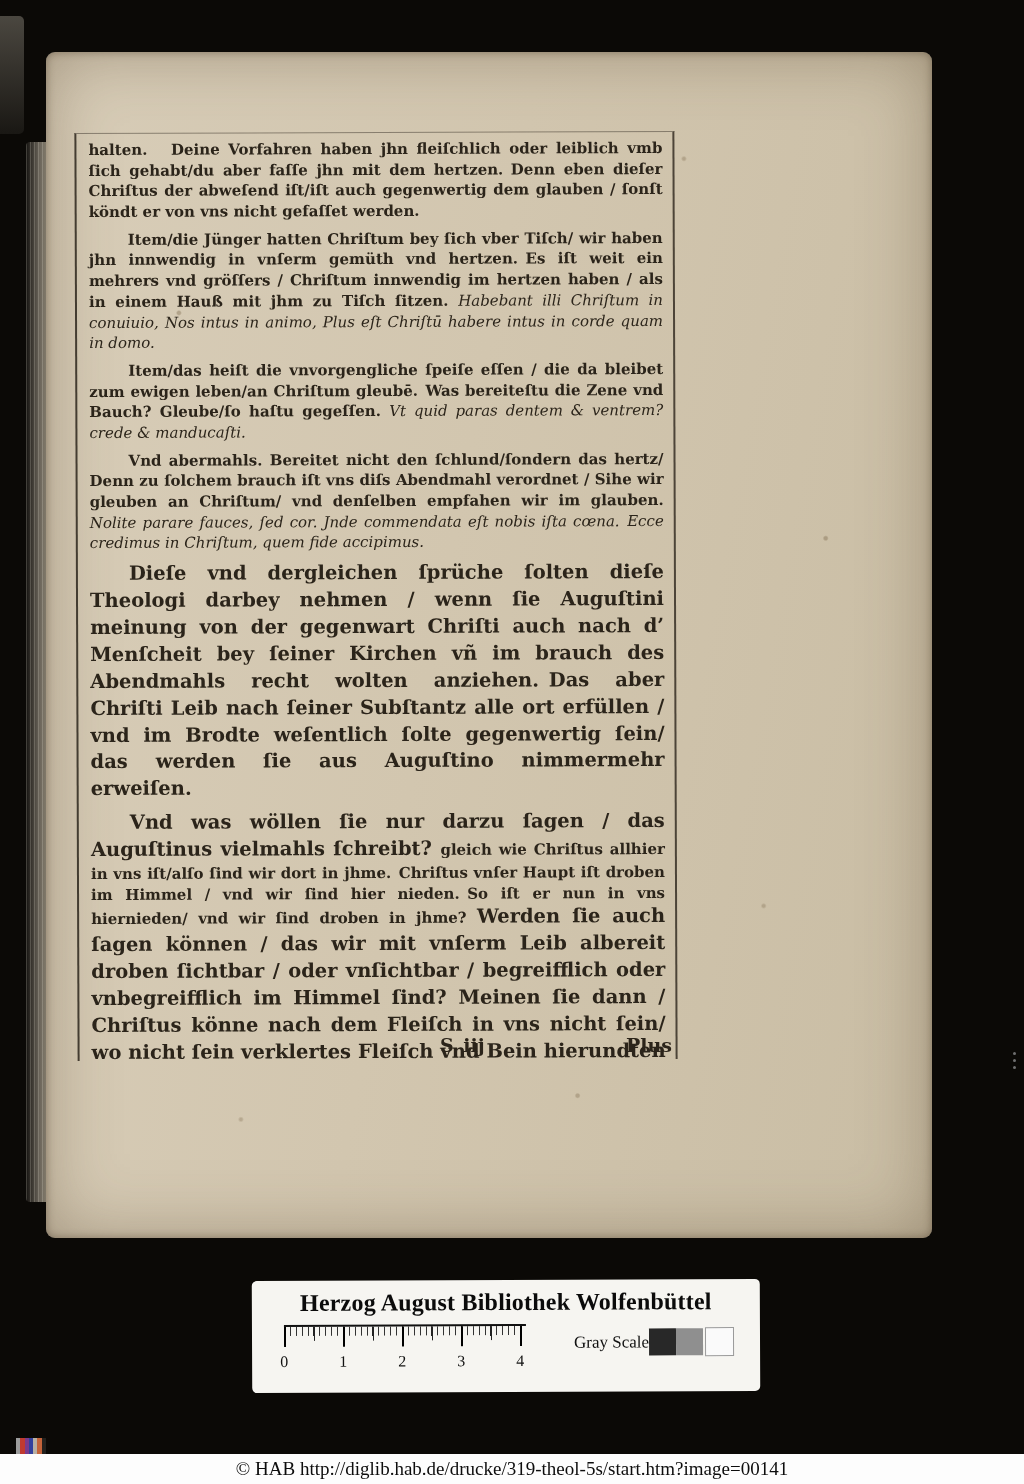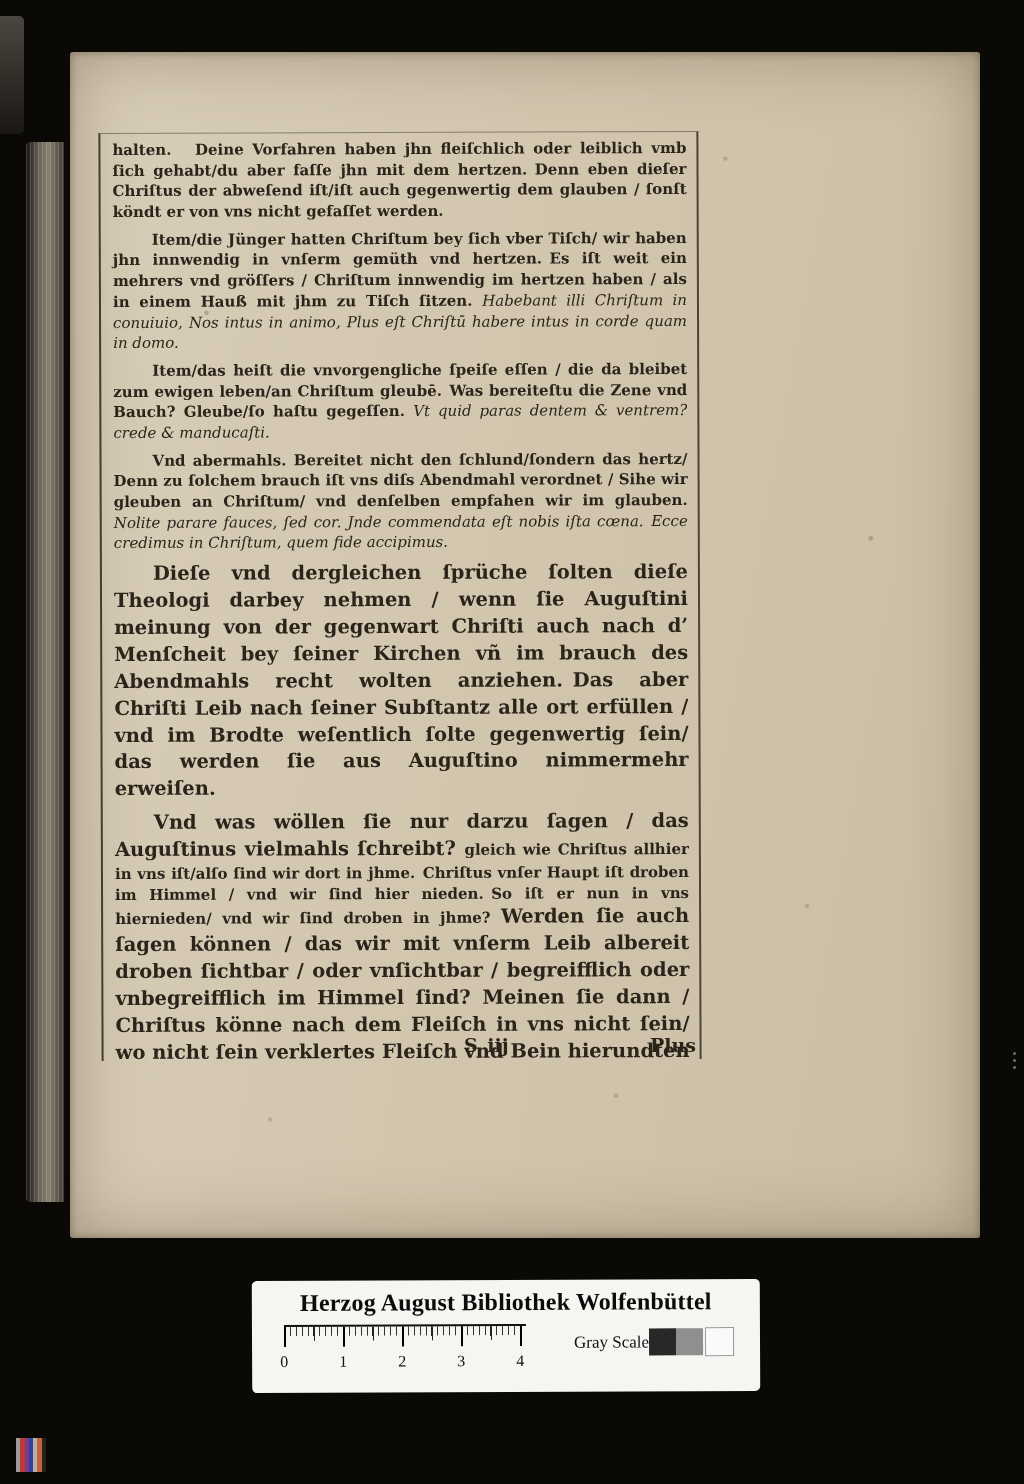--- a/index.html
+++ b/index.html
@@ -12,32 +12,32 @@
     background:linear-gradient(180deg,#56524a,#1c1a16);border-radius:0 5px 5px 0;opacity:.85;}
   .fore-edge{position:absolute;left:26px;top:142px;width:38px;height:1060px;
     border-radius:4px 0 0 4px;
     background:
       repeating-linear-gradient(90deg, rgba(240,235,220,.20) 0 1px, transparent 1px 4px),
       linear-gradient(90deg,#151310,#6a645a 35%,#89816f 60%,#3b3831 100%);}
   .edge-marks{position:absolute;right:8px;top:1052px;display:flex;flex-direction:column;gap:4px;}
   .edge-marks i{width:3px;height:3px;border-radius:50%;background:#6f6f6f;display:block;}
 
   
-  .paper{position:absolute;left:70px;top:52px;width:886px;height:1186px;border-radius:3px;
+  .paper{position:absolute;left:46px;top:52px;width:886px;height:1186px;border-radius:9px;
     background-color:#d3c8b2;
     background-image:
       radial-gradient(circle at 15% 22%, rgba(110,90,60,.35) 0 1.5px, transparent 3px),
       radial-gradient(circle at 72% 9%,  rgba(110,90,60,.30) 0 1.2px, transparent 3px),
       radial-gradient(circle at 88% 41%, rgba(110,90,60,.35) 0 1.5px, transparent 3px),
       radial-gradient(circle at 33% 67%, rgba(110,90,60,.30) 0 1.2px, transparent 3px),
       radial-gradient(circle at 60% 88%, rgba(110,90,60,.30) 0 1.5px, transparent 3px),
       radial-gradient(circle at 81% 72%, rgba(110,90,60,.28) 0 1.2px, transparent 3px),
       radial-gradient(circle at 22% 90%, rgba(110,90,60,.28) 0 1.2px, transparent 3px),
       linear-gradient(100deg,#d8cdb8 0%,#d2c6af 45%,#c9bda4 100%);
-    box-shadow: inset 0 0 70px rgba(82,64,40,.38), inset 0 0 8px rgba(60,45,28,.45); padding-left: 24px;}
+    box-shadow: inset 0 0 70px rgba(82,64,40,.38), inset 0 0 8px rgba(60,45,28,.45);}
 
   
   .text-frame{position:absolute;left:30px;top:80px;width:600px;height:928px;
     padding:6px 10px 0 12px;box-sizing:border-box;overflow:hidden;
     border-left:2px solid rgba(45,38,28,.85);
     border-right:2px solid rgba(45,38,28,.80);
     border-top:1px solid rgba(45,38,28,.45);
     transform:rotate(-0.2deg);}
   .para{margin:0 0 7px;font:700 15px/1.38 "DejaVu Serif",serif;color:#2b241a;
     text-align:justify;}
@@ -138,14 +138,17 @@
   <div class="calib">
       <i style="background: rgb(156, 156, 156);"></i>
       <i style="background: rgb(192, 58, 48);"></i>
       <i style="background: rgb(122, 58, 140);"></i>
       <i style="background: rgb(50, 64, 158);"></i>
       <i style="background: rgb(184, 176, 164);"></i>
       <i style="background: rgb(196, 99, 58);"></i>
       <i style="background: rgb(35, 33, 30);"></i>
     </div>
 
+  <div class="footer">
+    <span>© HAB http://diglib.hab.de/drucke/319-theol-5s/start.htm?image=00141</span>
+  </div>
 
 </div>
 
 </body></html>

